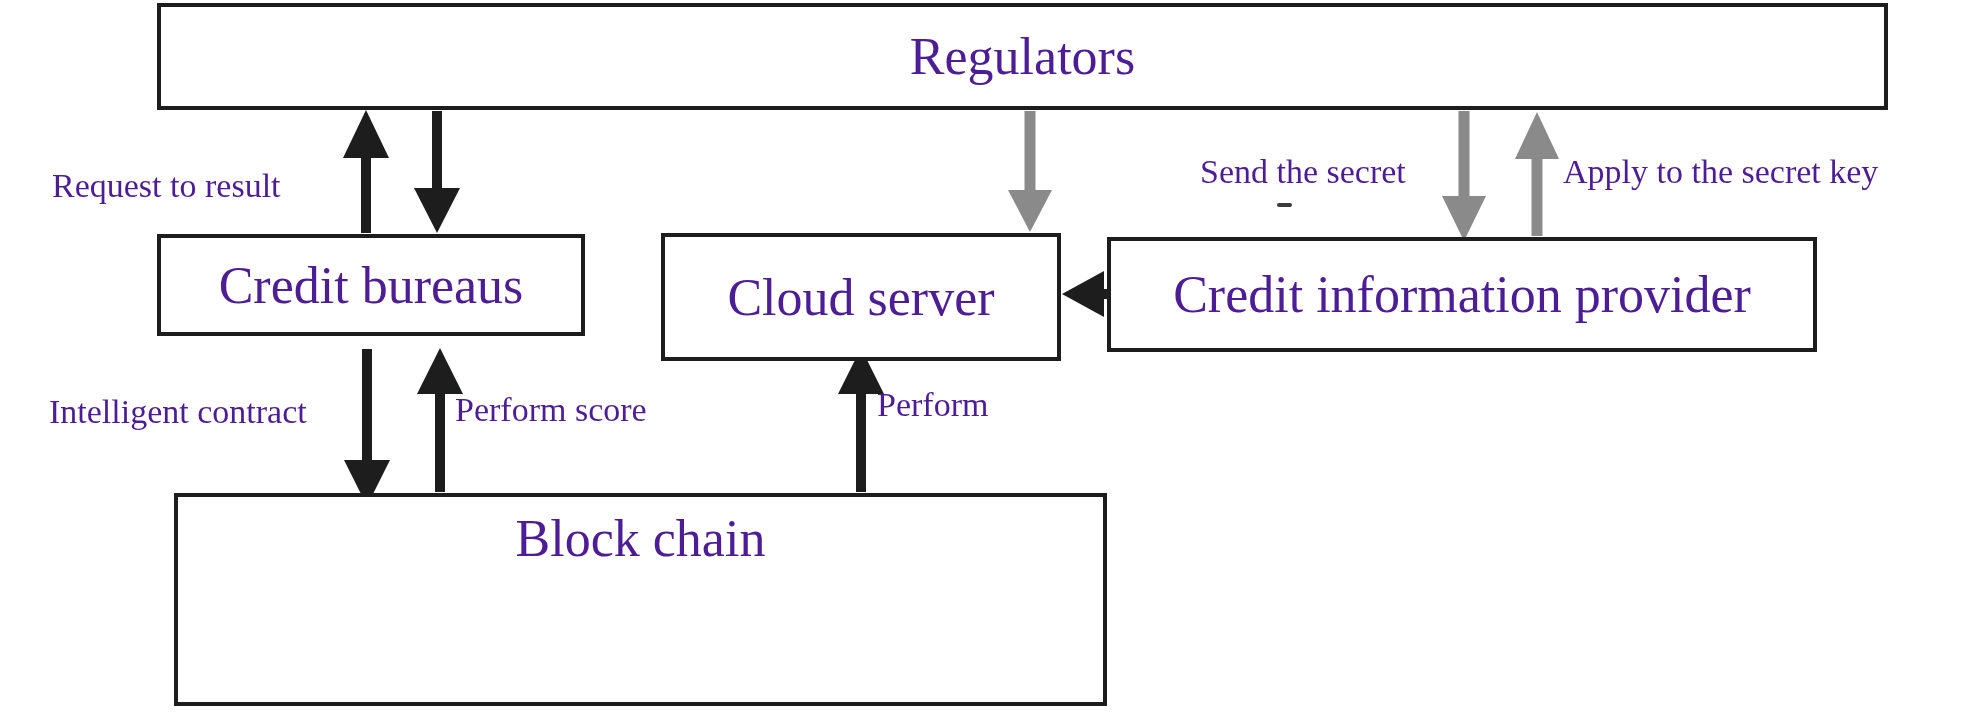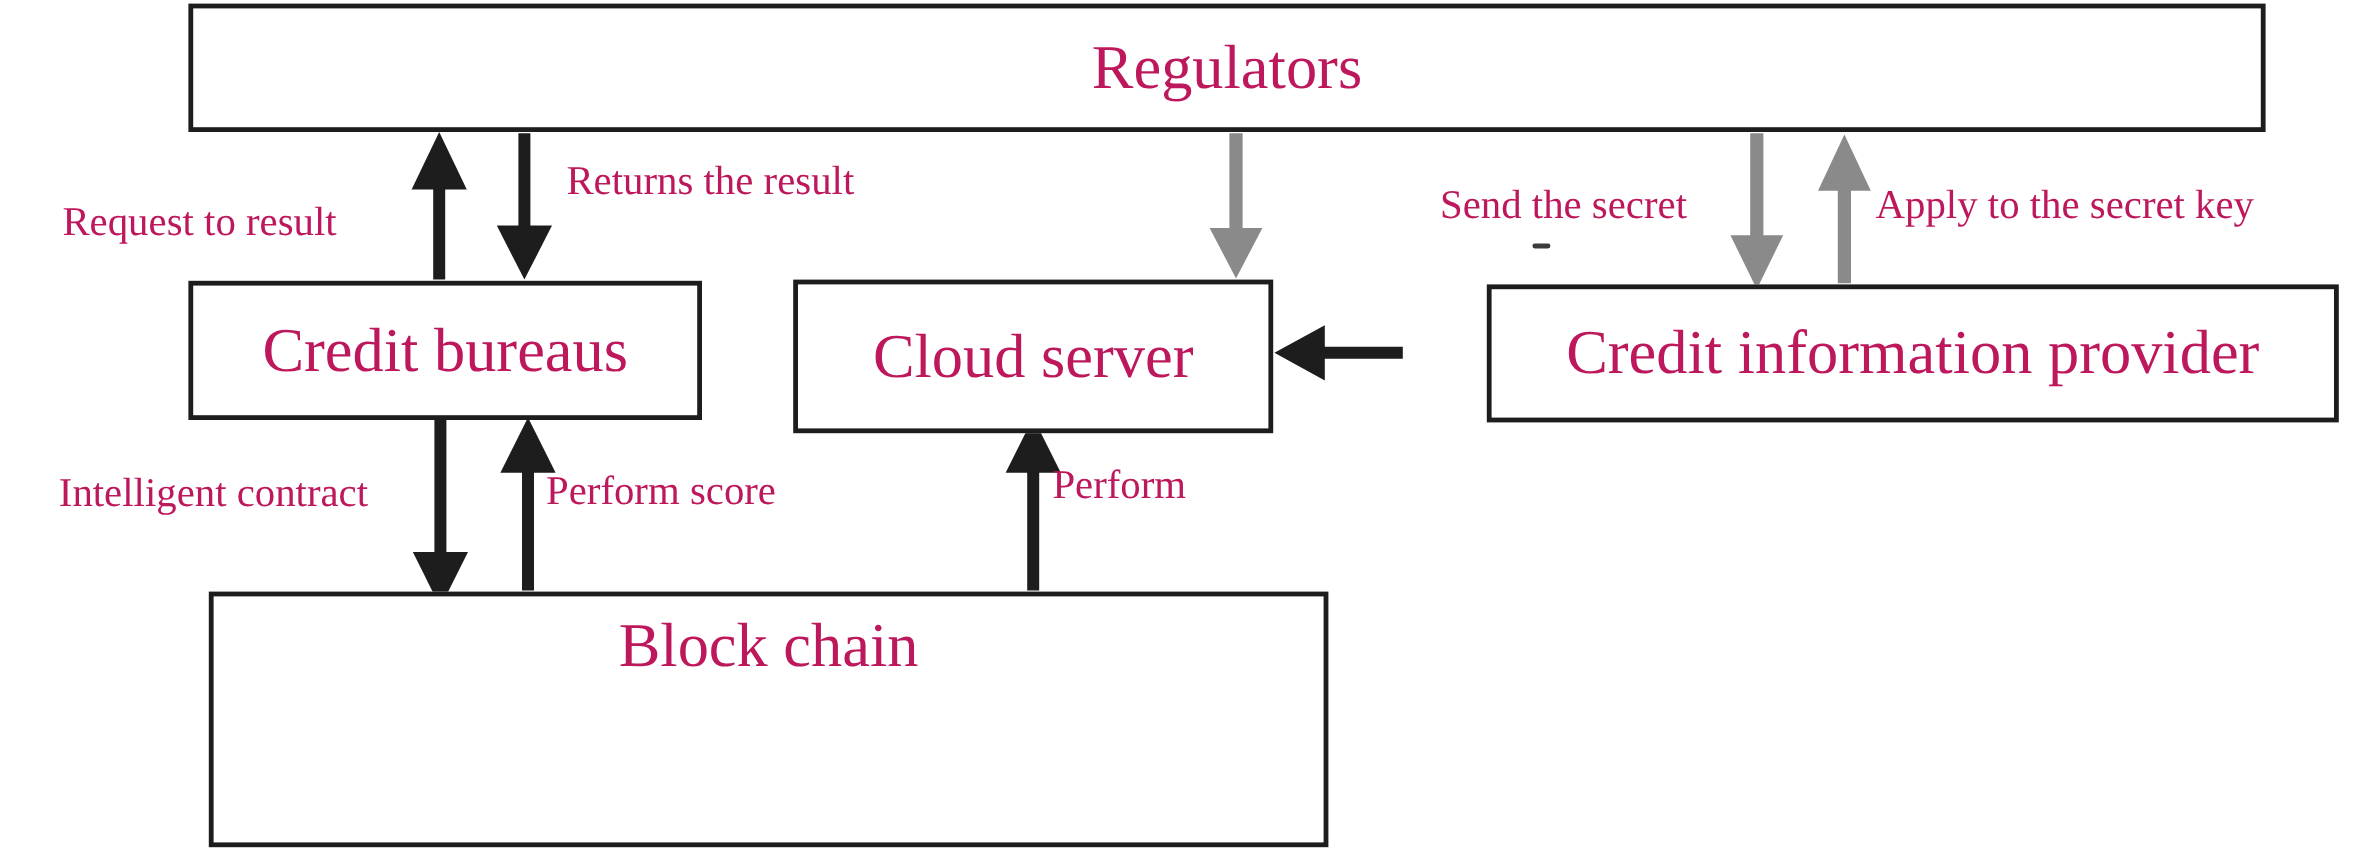--- a/index.html
+++ b/index.html
@@ -2,21 +2,21 @@
 <html><head>
 <meta charset="utf-8">
 <style>
   html, body { margin: 0; padding: 0; background: #ffffff; }
   .canvas {
     position: relative;
     width: 1968px;
     height: 712px;
     background: #ffffff;
     font-family: "Liberation Serif", "DejaVu Serif", serif;
-    color: #be185d;
+    color: #4c1d95;
     overflow: hidden;
   }
   .layer {
     position: absolute;
     left: 0; top: 0;
     width: 1968px; height: 712px;
     pointer-events: none;
   }
   .node {
     position: absolute;
@@ -126,39 +126,38 @@
         <polygon points="1010,612 1026,588 1026,649 1010,673"></polygon>
         <rect x="890" y="612" width="120" height="61"></rect>
       </g>
     </g>
   </svg>
 
   <div class="node" style="left:157px; top:3px; width:1731px; height:107px;">
     <span>Regulators</span>
   </div>
 
-  <div class="node" style="left:157px; top:234px; width:428px; height:116px;">
+  <div class="node" style="left:157px; top:234px; width:428px; height:102px;">
     <span>Credit bureaus</span>
   </div>
 
   <div class="node" style="left:661px; top:233px; width:400px; height:128px;">
     <span>Cloud server</span>
   </div>
 
-  <div class="node" style="left:1239px; top:237px; width:710px; height:115px;">
+  <div class="node" style="left:1107px; top:237px; width:710px; height:115px;">
     <span>Credit information provider</span>
   </div>
 
   <div class="node top-label" style="left:174px; top:493px; width:933px; height:213px;">
     <span>Block chain</span>
   </div>
 
   <div class="edge-label" style="left:52px; top:186px;">Request to result</div>
 
-  <div class="edge-label" style="left:472px; top:152px;">Returns the result</div>
 
   <div class="edge-label" style="left:1200px; top:172px;">Send the secret</div>
 
   <div class="edge-label" style="left:1563px; top:172px;">Apply to the secret key</div>
 
   <div class="edge-label" style="left:49px; top:412px;">Intelligent contract</div>
 
   <div class="edge-label" style="left:455px; top:410px;">Perform score</div>
 
   <div class="edge-label" style="left:877px; top:405px;">Perform</div>

